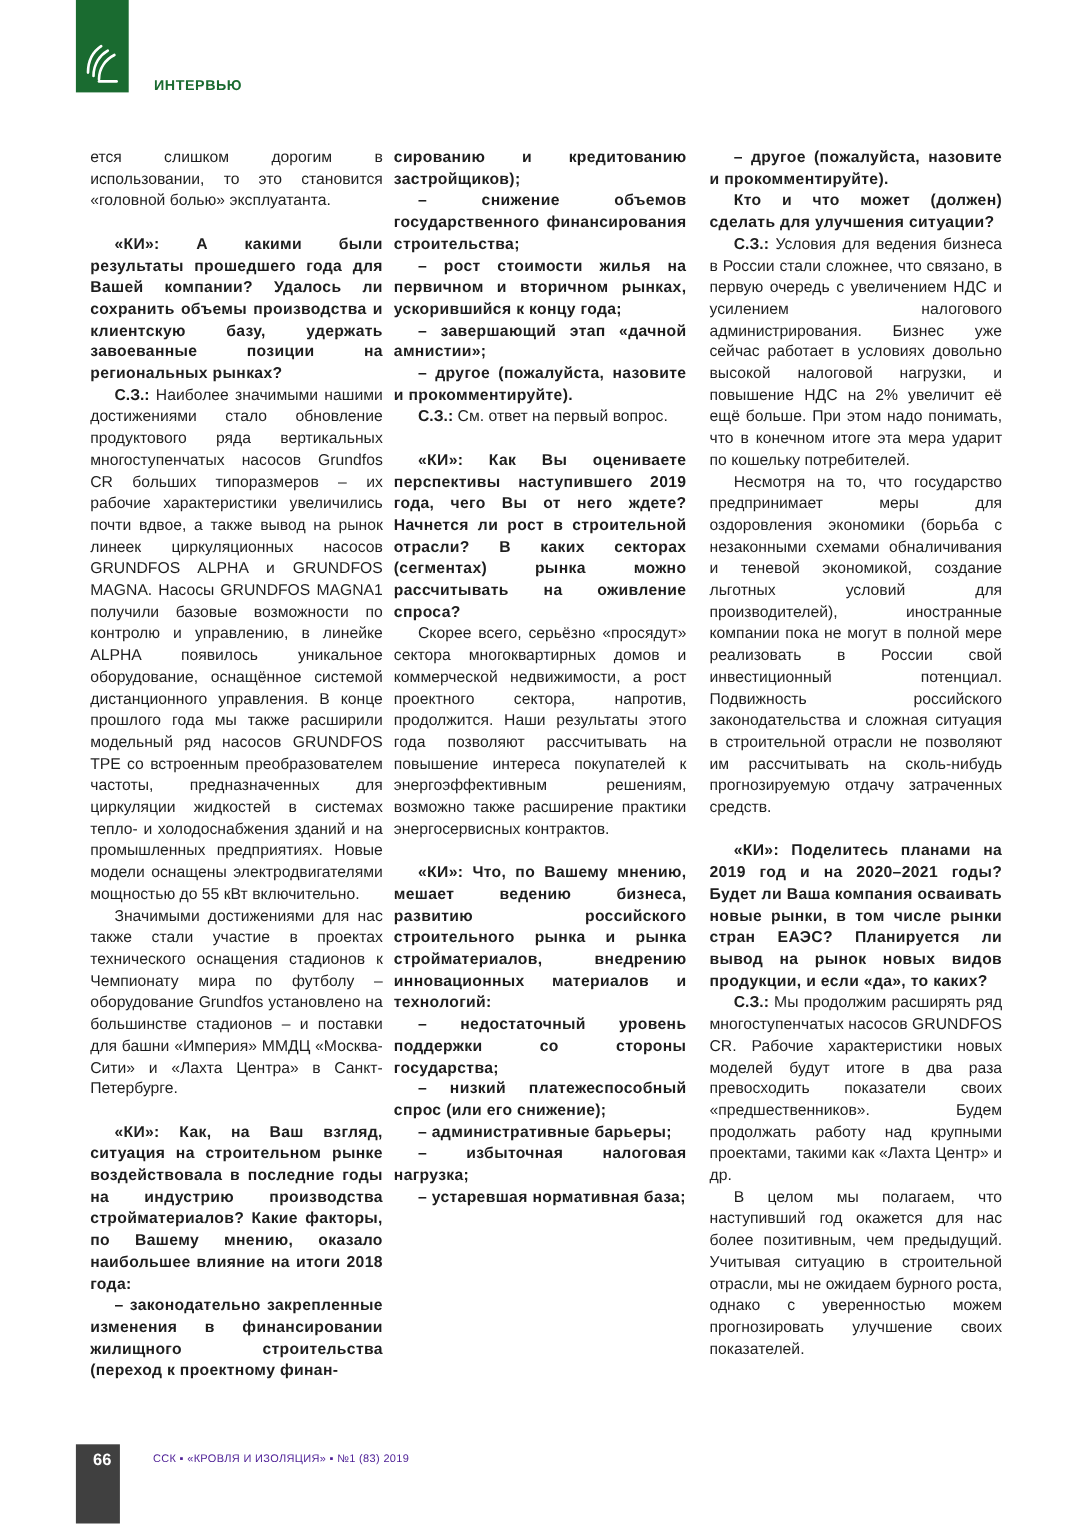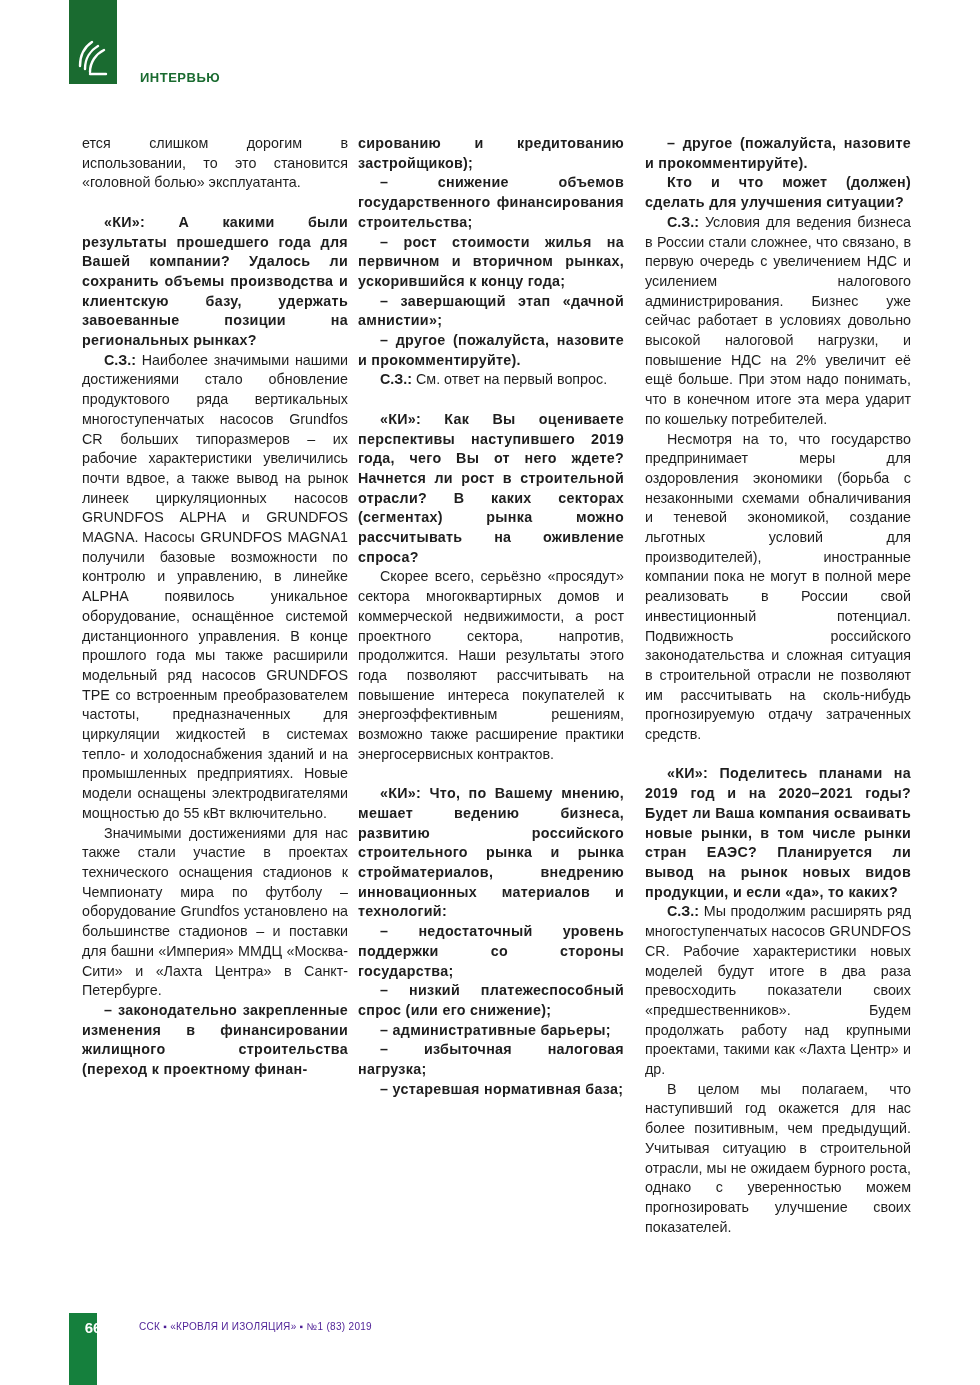--- a/index.html
+++ b/index.html
@@ -20,21 +20,21 @@
     }
     .col1 { left: 70px; margin-left: 12px; }
     .col2 { left: 358px; }
     .col3 { left: 645px; }
     .col p { margin: 0; text-align: justify; text-indent: 22px; }
     .col p.noindent { text-indent: 0; }
     .col p.q { font-weight: bold; letter-spacing: 0.3px; }
     .col p.gap { margin-top: 19.7px; }
     .col .sz { font-weight: bold; }
     .footer-bar {
-      position: absolute; left: 69px; top: 1313px; width: 28px; height: 72px; background: #15803d;
+      position: absolute; left: 69px; top: 1313px; width: 40px; height: 72px; background: #404040;
     }
     .page-number {
       position: absolute; left: 0; top: 6px; width: 48px; text-align: center;
       font-size: 15px; font-weight: bold; color: #ffffff; font-family: "Liberation Sans", sans-serif;
     }
     .footer-text {
       position: absolute; left: 139px; top: 1321px; font-size: 10px; color: #4c1d95; letter-spacing: 0.3px;
     }
   </style>
 </head>
@@ -50,20 +50,21 @@
     </g>
   </svg>
 </div>
 <div class="section-label">ИНТЕРВЬЮ</div>
 
 <div class="col col1">
     <p class="noindent">ется слишком дорогим в использовании, то это становится «головной болью» эксплуатанта.</p>
     <p class="q gap">«КИ»: А какими были результаты прошедшего года для Вашей компании? Удалось ли сохранить объемы производства и клиентскую базу, удержать завоеванные позиции на региональных рынках?</p>
     <p><span class="sz">С.З.:</span><span> Наиболее значимыми нашими достижениями стало обновление продуктового ряда вертикальных многоступенчатых насосов Grundfos CR больших типоразмеров – их рабочие характеристики увеличились почти вдвое, а также вывод на рынок линеек циркуляционных насосов GRUNDFOS ALPHA и GRUNDFOS MAGNA. Насосы GRUNDFOS MAGNA1 получили базовые возможности по контролю и управлению, в линейке ALPHA появилось уникальное оборудование, оснащённое системой дистанционного управления. В конце прошлого года мы также расширили модельный ряд насосов GRUNDFOS TPE со встроенным преобразователем частоты, предназначенных для циркуляции жидкостей в системах тепло- и холодоснабжения зданий и на промышленных предприятиях. Новые модели оснащены электродвигателями мощностью до 55 кВт включительно.</span></p>
     <p>Значимыми достижениями для нас также стали участие в проектах технического оснащения стадионов к Чемпионату мира по футболу – оборудование Grundfos установлено на большинстве стадионов – и поставки для башни «Империя» ММДЦ «Москва-Сити» и «Лахта Центра» в Санкт-Петербурге.</p>
+    <p class="q gap">«КИ»: Как, на Ваш взгляд, ситуация на строительном рынке воздействовала в последние годы на индустрию производства стройматериалов? Какие факторы, по Вашему мнению, оказало наибольшее влияние на итоги 2018 года:</p>
     <p class="q">– законодательно закрепленные изменения в финансировании жилищного строительства (переход к проектному финан-</p>
   </div>
 <div class="col col2">
     <p class="q noindent">сированию и кредитованию застройщиков);</p>
     <p class="q">– снижение объемов государственного финансирования строительства;</p>
     <p class="q">– рост стоимости жилья на первичном и вторичном рынках, ускорившийся к концу года;</p>
     <p class="q">– завершающий этап «дачной амнистии»;</p>
     <p class="q">– другое (пожалуйста, назовите и прокомментируйте).</p>
     <p><span class="sz">С.З.:</span><span> См. ответ на первый вопрос.</span></p>
     <p class="q gap">«КИ»: Как Вы оцениваете перспективы наступившего 2019 года, чего Вы от него ждете? Начнется ли рост в строительной отрасли? В каких секторах (сегментах) рынка можно рассчитывать на оживление спроса?</p>

